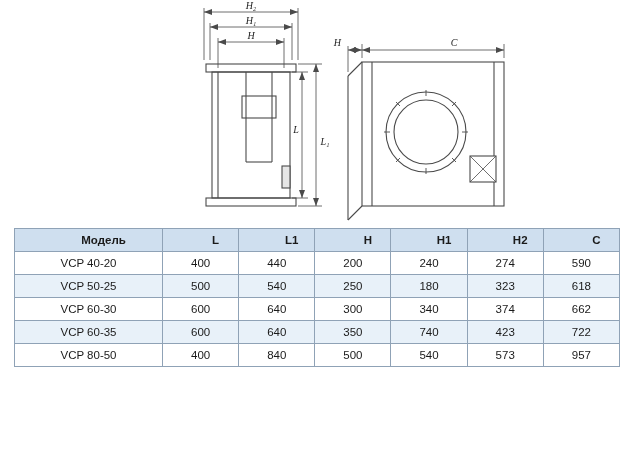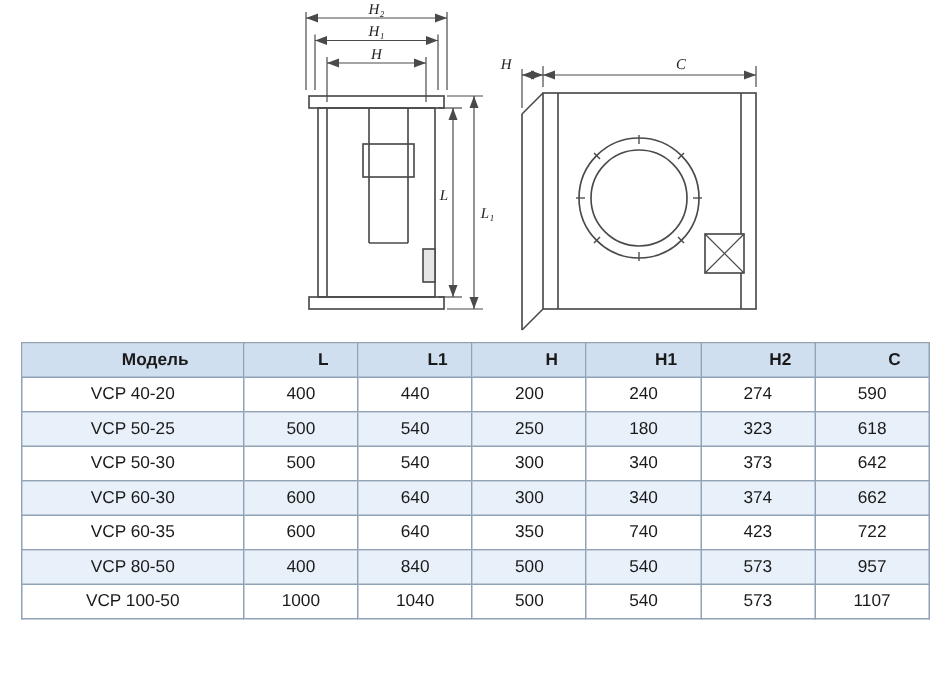--- a/index.html
+++ b/index.html
@@ -166,29 +166,20 @@
         <tr>
           <td>VCP 50-25</td>
           <td>500</td>
           <td>540</td>
           <td>250</td>
           <td>180</td>
           <td>323</td>
           <td>618</td>
         </tr>
         <tr>
-          <td>VCP 50-30</td>
-          <td>500</td>
-          <td>540</td>
-          <td>300</td>
-          <td>340</td>
-          <td>373</td>
-          <td>642</td>
-        </tr>
-        <tr>
           <td>VCP 60-30</td>
           <td>600</td>
           <td>640</td>
           <td>300</td>
           <td>340</td>
           <td>374</td>
           <td>662</td>
         </tr>
         <tr>
           <td>VCP 60-35</td>
@@ -201,24 +192,15 @@
         </tr>
         <tr>
           <td>VCP 80-50</td>
           <td>400</td>
           <td>840</td>
           <td>500</td>
           <td>540</td>
           <td>573</td>
           <td>957</td>
         </tr>
-        <tr>
-          <td>VCP 100-50</td>
-          <td>1000</td>
-          <td>1040</td>
-          <td>500</td>
-          <td>540</td>
-          <td>573</td>
-          <td>1107</td>
-        </tr>
       </tbody>
   </table>
 </div>
 
 </body></html>

